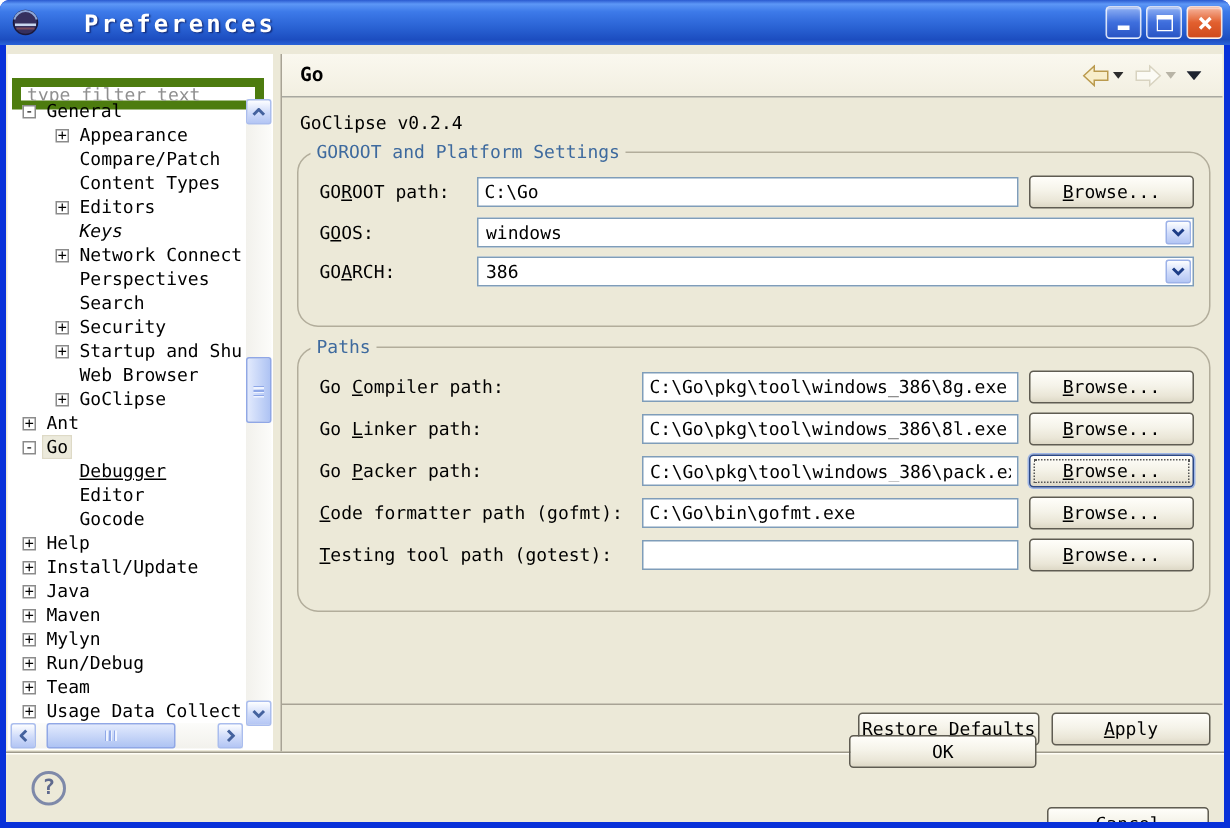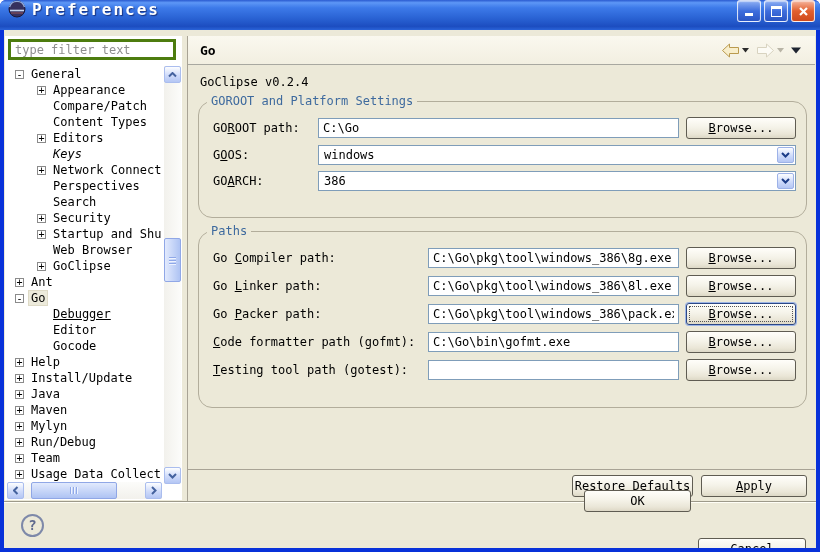--- a/index.html
+++ b/index.html
@@ -4,35 +4,35 @@
 <style>
   * { margin:0; padding:0; box-sizing:border-box; }
   html,body { width:820px; height:552px; }
   body { font-family:"DejaVu Sans Mono", monospace; font-size:12px; color:#000; background:#fff; }
 
   .window { position:relative; width:820px; height:552px; background:#0831d9; border-radius:6px 6px 0 0; overflow:hidden; }
 
   
   .titlebar { position:absolute; top:0; left:0; right:0; height:30px;
     background:linear-gradient(180deg,#2a5ad0 0%,#5d97f6 9%,#3d7ae9 26%,#2a63d4 60%,#1c4dc0 88%,#2a63d8 100%);
-    border-radius:5px 5px 0 0; display:flex; align-items:flex-start; padding:0 5px; }
+    border-radius:5px 5px 0 0; display:flex; align-items:center; padding:0 5px;gap:24px; }
   .app-icon { width:18px; height:18px; margin:0 6px 0 3px; flex:none; }
   .title-text { color:#fff; font-weight:bold; font-size:16px; letter-spacing:2px; text-shadow:1px 1px 1px rgba(0,0,50,.55); }
   .tb-btns { margin-left:auto; display:flex; }
   .tb-btn { width:24px; height:22px; border-radius:3px; border:1px solid rgba(255,255,255,.8); margin-left:3px;
     display:flex; align-items:center; justify-content:center; box-shadow:inset 0 1px 1px rgba(255,255,255,.5); }
   .tb-min, .tb-max { background:linear-gradient(180deg,#8fb0f4 0%,#3e6edd 50%,#2a55c4 100%); }
   .tb-close { background:linear-gradient(180deg,#f6b49c 0%,#e2602e 50%,#cf4a1d 100%); }
 
   
   .wbody { position:absolute; top:30px; left:4px; right:4px; bottom:4px; background:#ece9d8; overflow:hidden; }
 
   
   .sidebar { position:absolute; left:1px; top:6px; width:177px; height:464px; background:#fff; }
-  .filter-input { position:absolute; left:3px; top:3px; width:168px; height:21px; border:3px solid #4d7c0f;
+  .filter-input { position:absolute; left:3px; top:16px; width:168px; height:21px; border:6px solid #4d7c0f;
     padding:0 4px; font:12px "DejaVu Sans Mono",monospace; color:#444; background:#fff; }
   .filter-input::placeholder { color:#8f8f8f; opacity:1; }
   .tree { position:absolute; left:2px; top:30px; width:155px; height:418px; overflow:hidden; }
   .tree-row { height:16px; display:flex; align-items:center; white-space:nowrap; cursor:default; }
   .expander { width:9px; height:9px; border:1px solid #8b8b8b; background:#fff; font-size:10px; line-height:7px;
     text-align:center; margin-right:5px; flex:none; color:#000; }
   .expander-spacer { width:14px; flex:none; }
   .tree-label { padding:0 2px; }
   .tree-row.selected .tree-label { background:#eceadb; outline:1px solid #dedac6; }
 
@@ -90,21 +90,21 @@
   .main-actions { flex:none; height:31px; display:flex; align-items:center; justify-content:flex-end; gap:8px; padding:0 8px; }
   .btn-restore { width:121px; } .btn-apply { width:106px; }
 
   
   .footer { position:absolute; left:0; right:0; bottom:0; height:47px; border-top:1px solid #9d998a;
     background:#ece9d8; display:flex; align-items:center; }
   .footer::before { content:""; position:absolute; top:0; left:0; right:0; height:1px; background:#fffef6; }
   .help-btn { width:23px; height:23px; border-radius:50%; border:2px solid #7e89a9; color:#5f6a8e;
     font-weight:bold; font-size:14px; display:flex; align-items:center; justify-content:center; margin-left:17px; }
   .footer-btns { margin-left:auto; display:flex; gap:7px; margin-right:10px; }
-  .btn-ok { width:107px; } .btn-cancel { width:108px;margin-top:48px; }
+  .btn-ok { width:125px; } .btn-cancel { width:108px;margin-top:48px; }
 </style>
 </head>
 <body>
 
 <div class="window">
 
   <div class="titlebar">
     <svg class="app-icon" viewBox="0 0 18 18">
       <circle cx="9" cy="9" r="8" fill="#36305e" stroke="#1b1838"></circle>
       <path d="M1.5 7 A 7.8 7.8 0 0 1 16.5 7" fill="none" stroke="#8fa8d8" stroke-width="1.4"></path>

